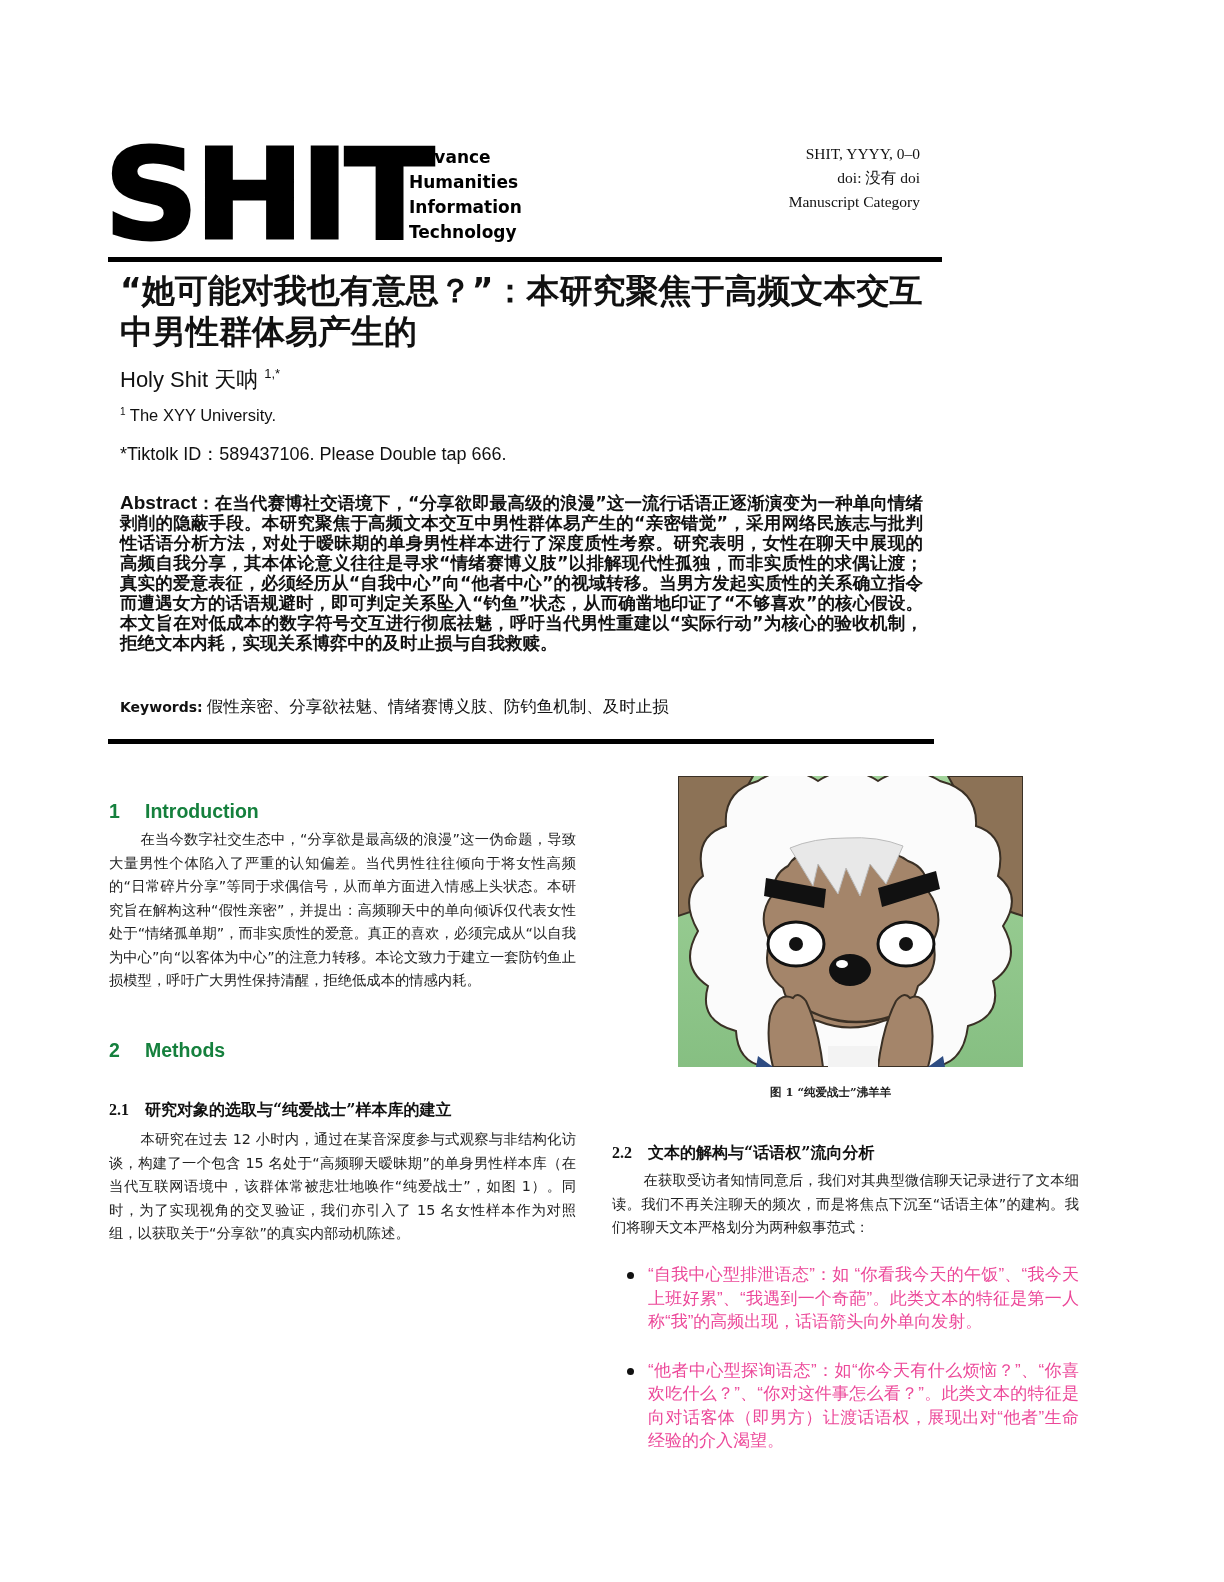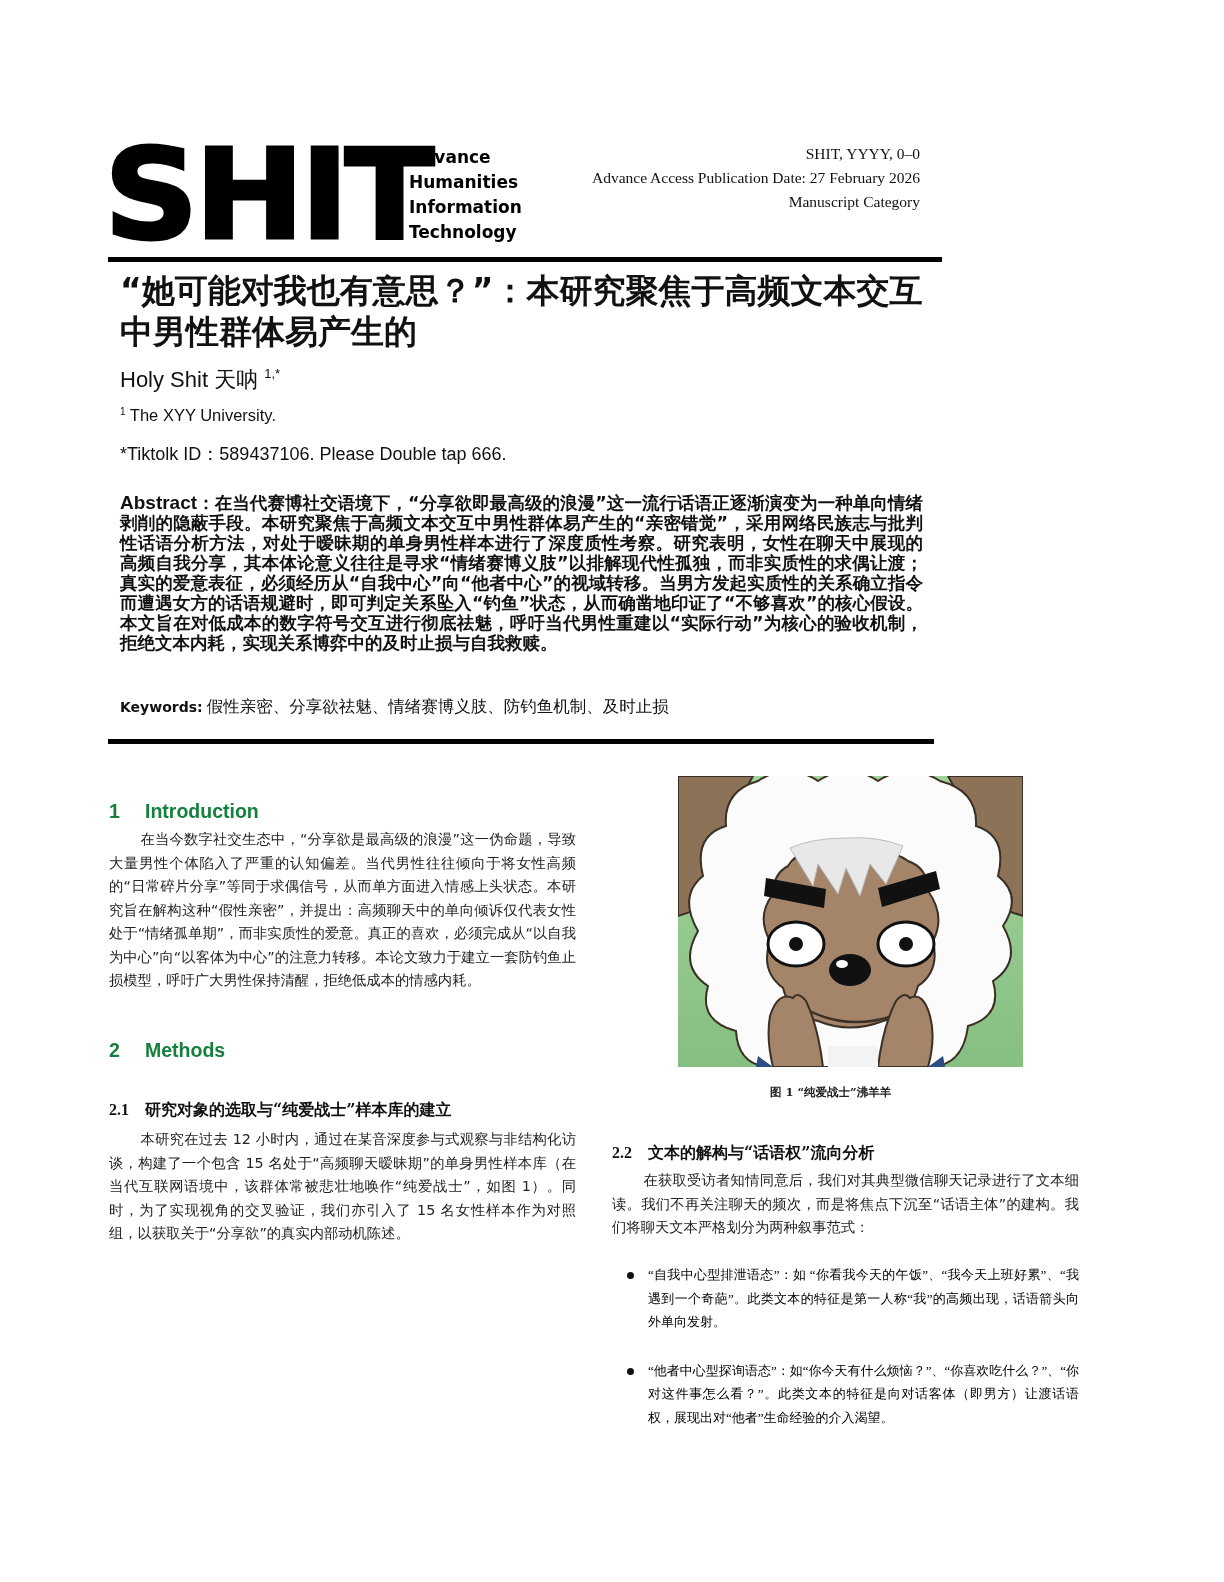--- a/index.html
+++ b/index.html
@@ -42,36 +42,36 @@
   #methods-h { left: 109px; top: 1039px; }
   #sec21-h { left: 109px; top: 1100px; }
   #sec21-p { left: 109px; top: 1128px; width: 467px; }
 
   #figure { left: 678px; top: 776px; width: 345px; height: 291px; overflow: hidden; background: #8fc98a; }
   #caption { left: 770px; top: 1085px; font-family: "DejaVu Serif", serif; font-weight: bold; font-size: 11.5px; color: #222; }
 
   #sec22-h { left: 612px; top: 1143px; }
   #sec22-p { left: 612px; top: 1169px; width: 467px; }
   #bullets { left: 622px; top: 1263px; width: 457px; margin: 0; padding: 0; list-style: none; }
-  #bullets li { position: relative; padding-left: 26px; font-family: Liberation Serif, serif; font-size: 13px; line-height: 23.5px; text-align: justify; color: #000000; margin-bottom: 25px; }
+  #bullets li { position: relative; padding-left: 26px; font-family: Liberation Sans, sans-serif; font-size: 17px; line-height: 23.5px; text-align: justify; color: #ec4899; margin-bottom: 25px; }
   #bullets li .dot { position: absolute; left: 5px; top: 9px; width: 7px; height: 7px; border-radius: 50%; background: #111; }
 </style>
 </head>
 <body>
 
 <div class="abs" id="logo">SHIT</div>
 <div class="abs" id="logo-sub">
   <div>Advance</div>
   <div>Humanities</div>
   <div>Information</div>
   <div>Technology</div>
 </div>
 <div class="abs" id="meta">
   <div>SHIT, YYYY, 0–0</div>
-  <div>Advance Access Publication Date: 27 February 2026</div>
+  <div>doi: 没有 doi</div>
   <div>Manuscript Category</div>
 </div>
 <div class="abs rule" id="rule-top"></div>
 
 <div class="abs" id="title">“她可能对我也有意思？”：本研究聚焦于高频文本交互中男性群体易产生的</div>
 <div class="abs" id="author">
   <span>Holy Shit 天呐</span>
   <sup>1,*</sup>
 </div>
 <div class="abs" id="affil">

